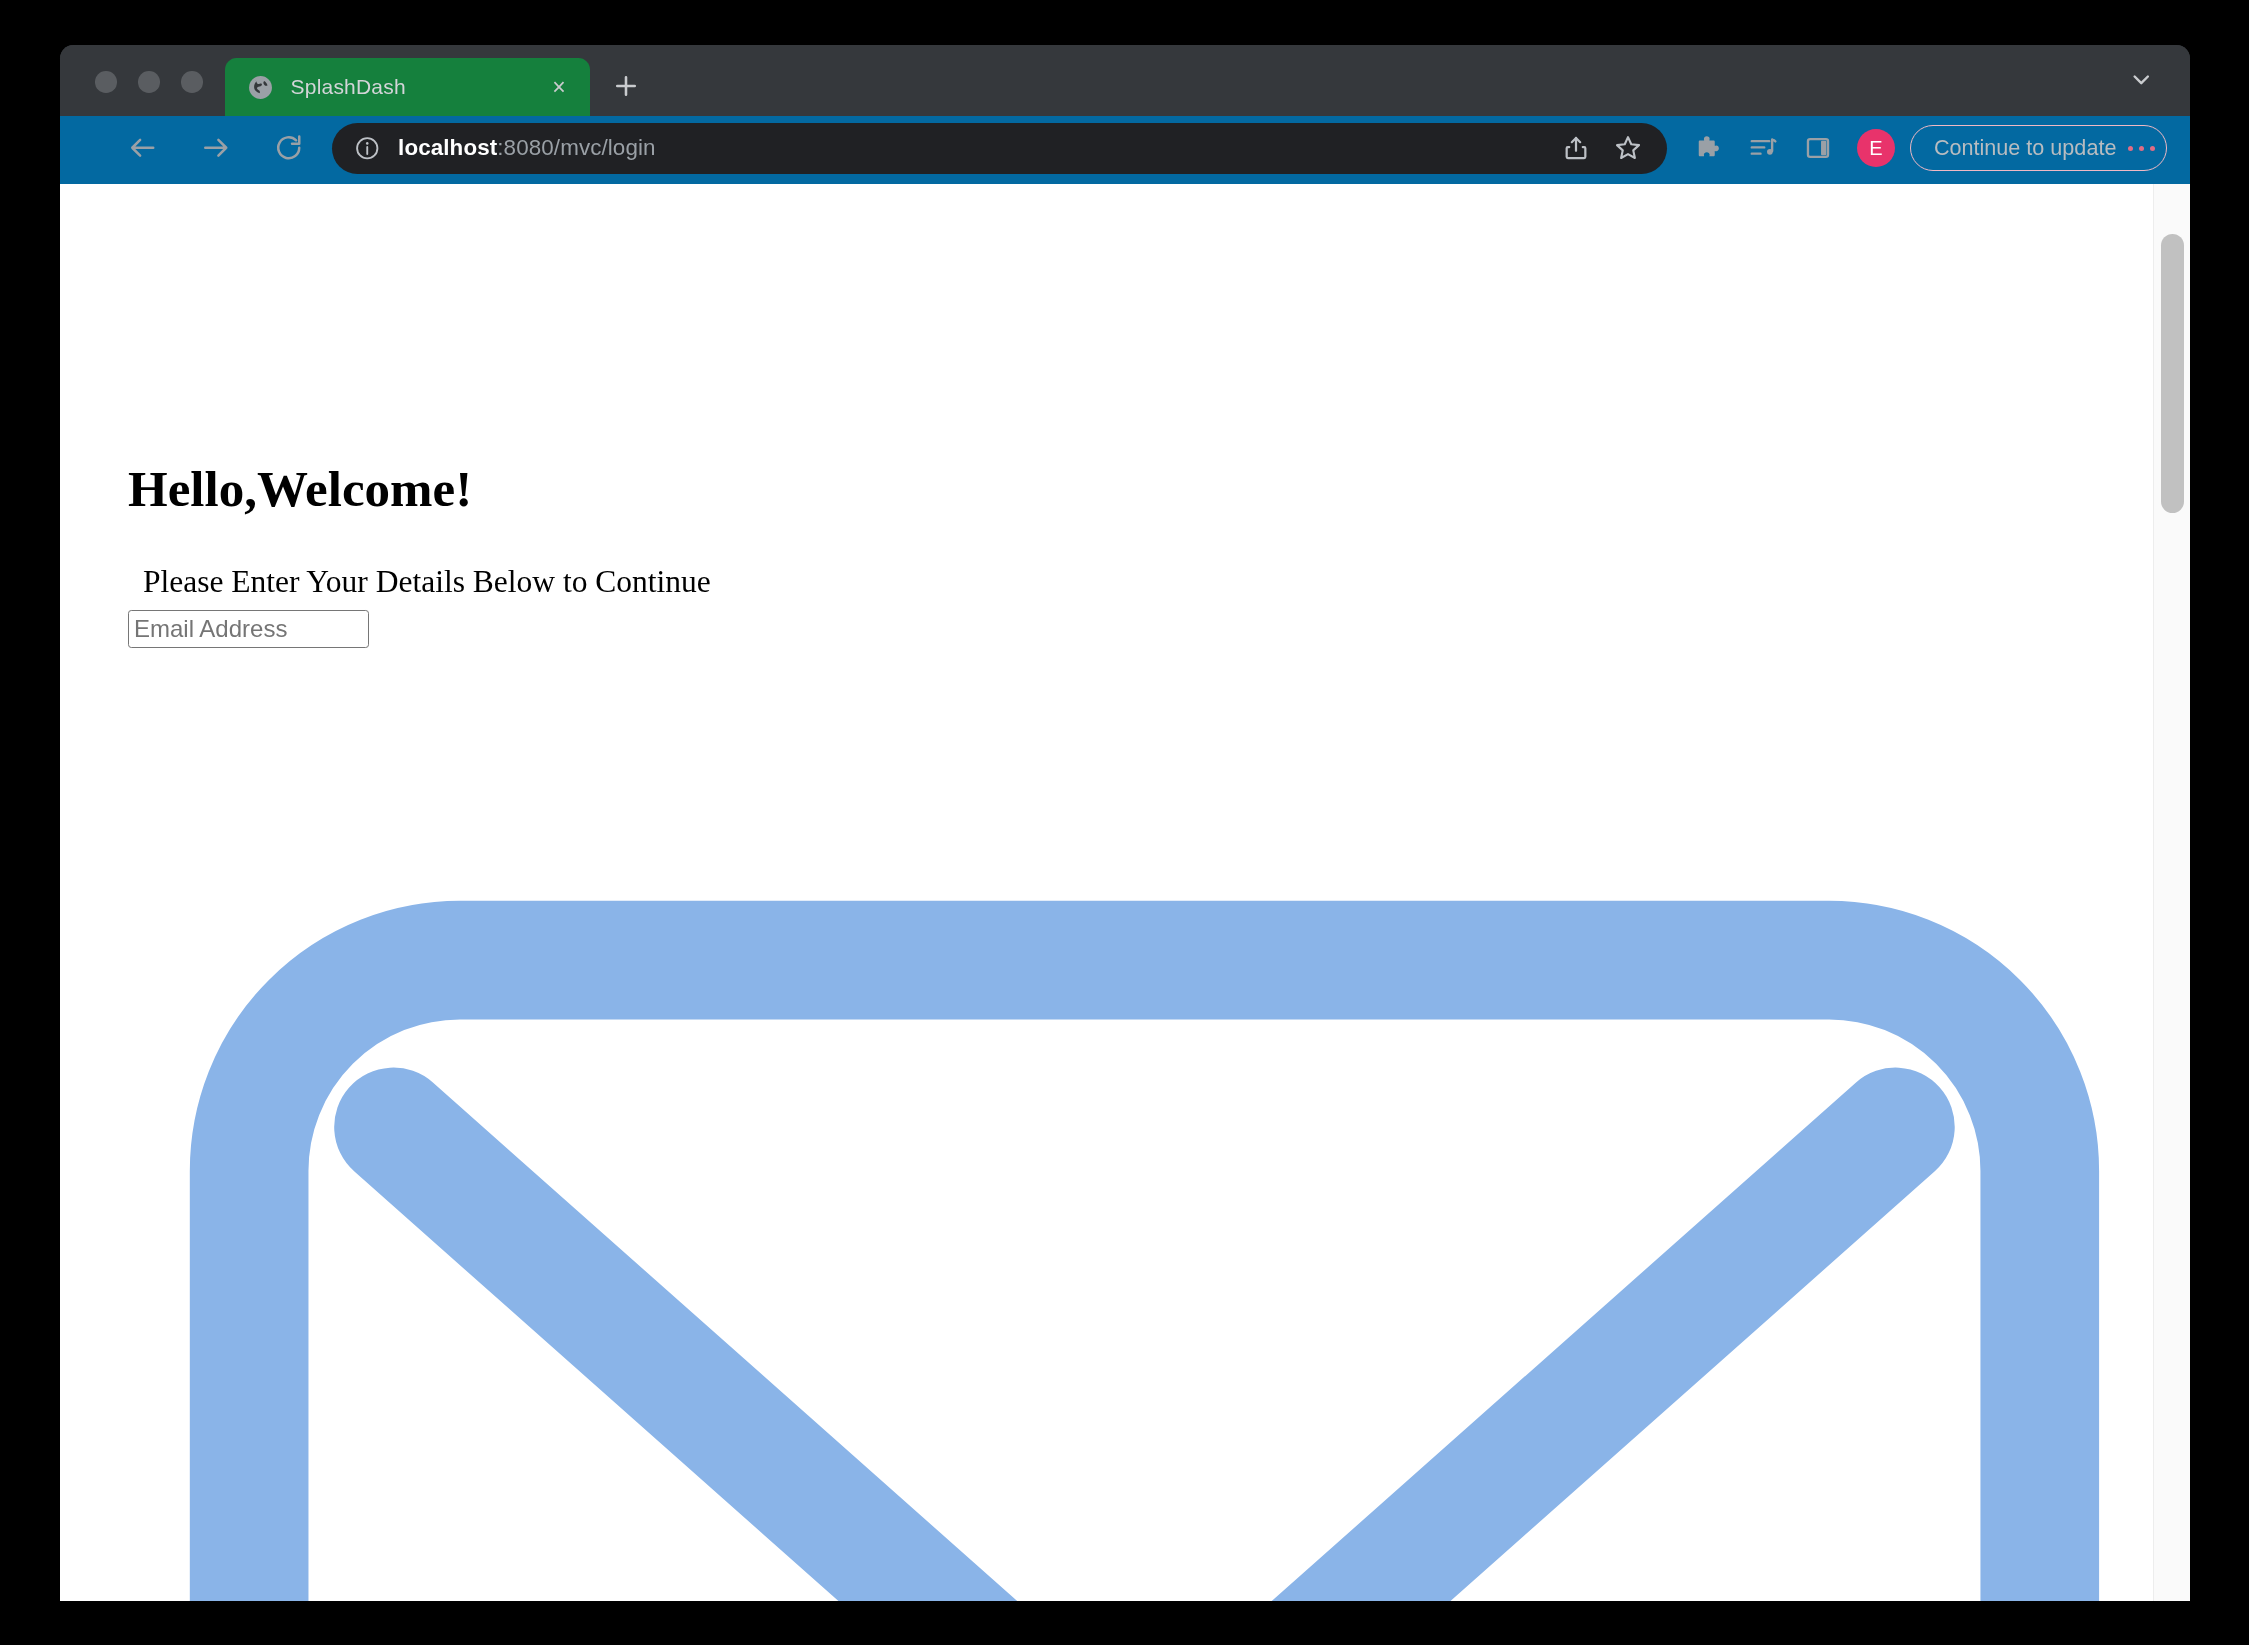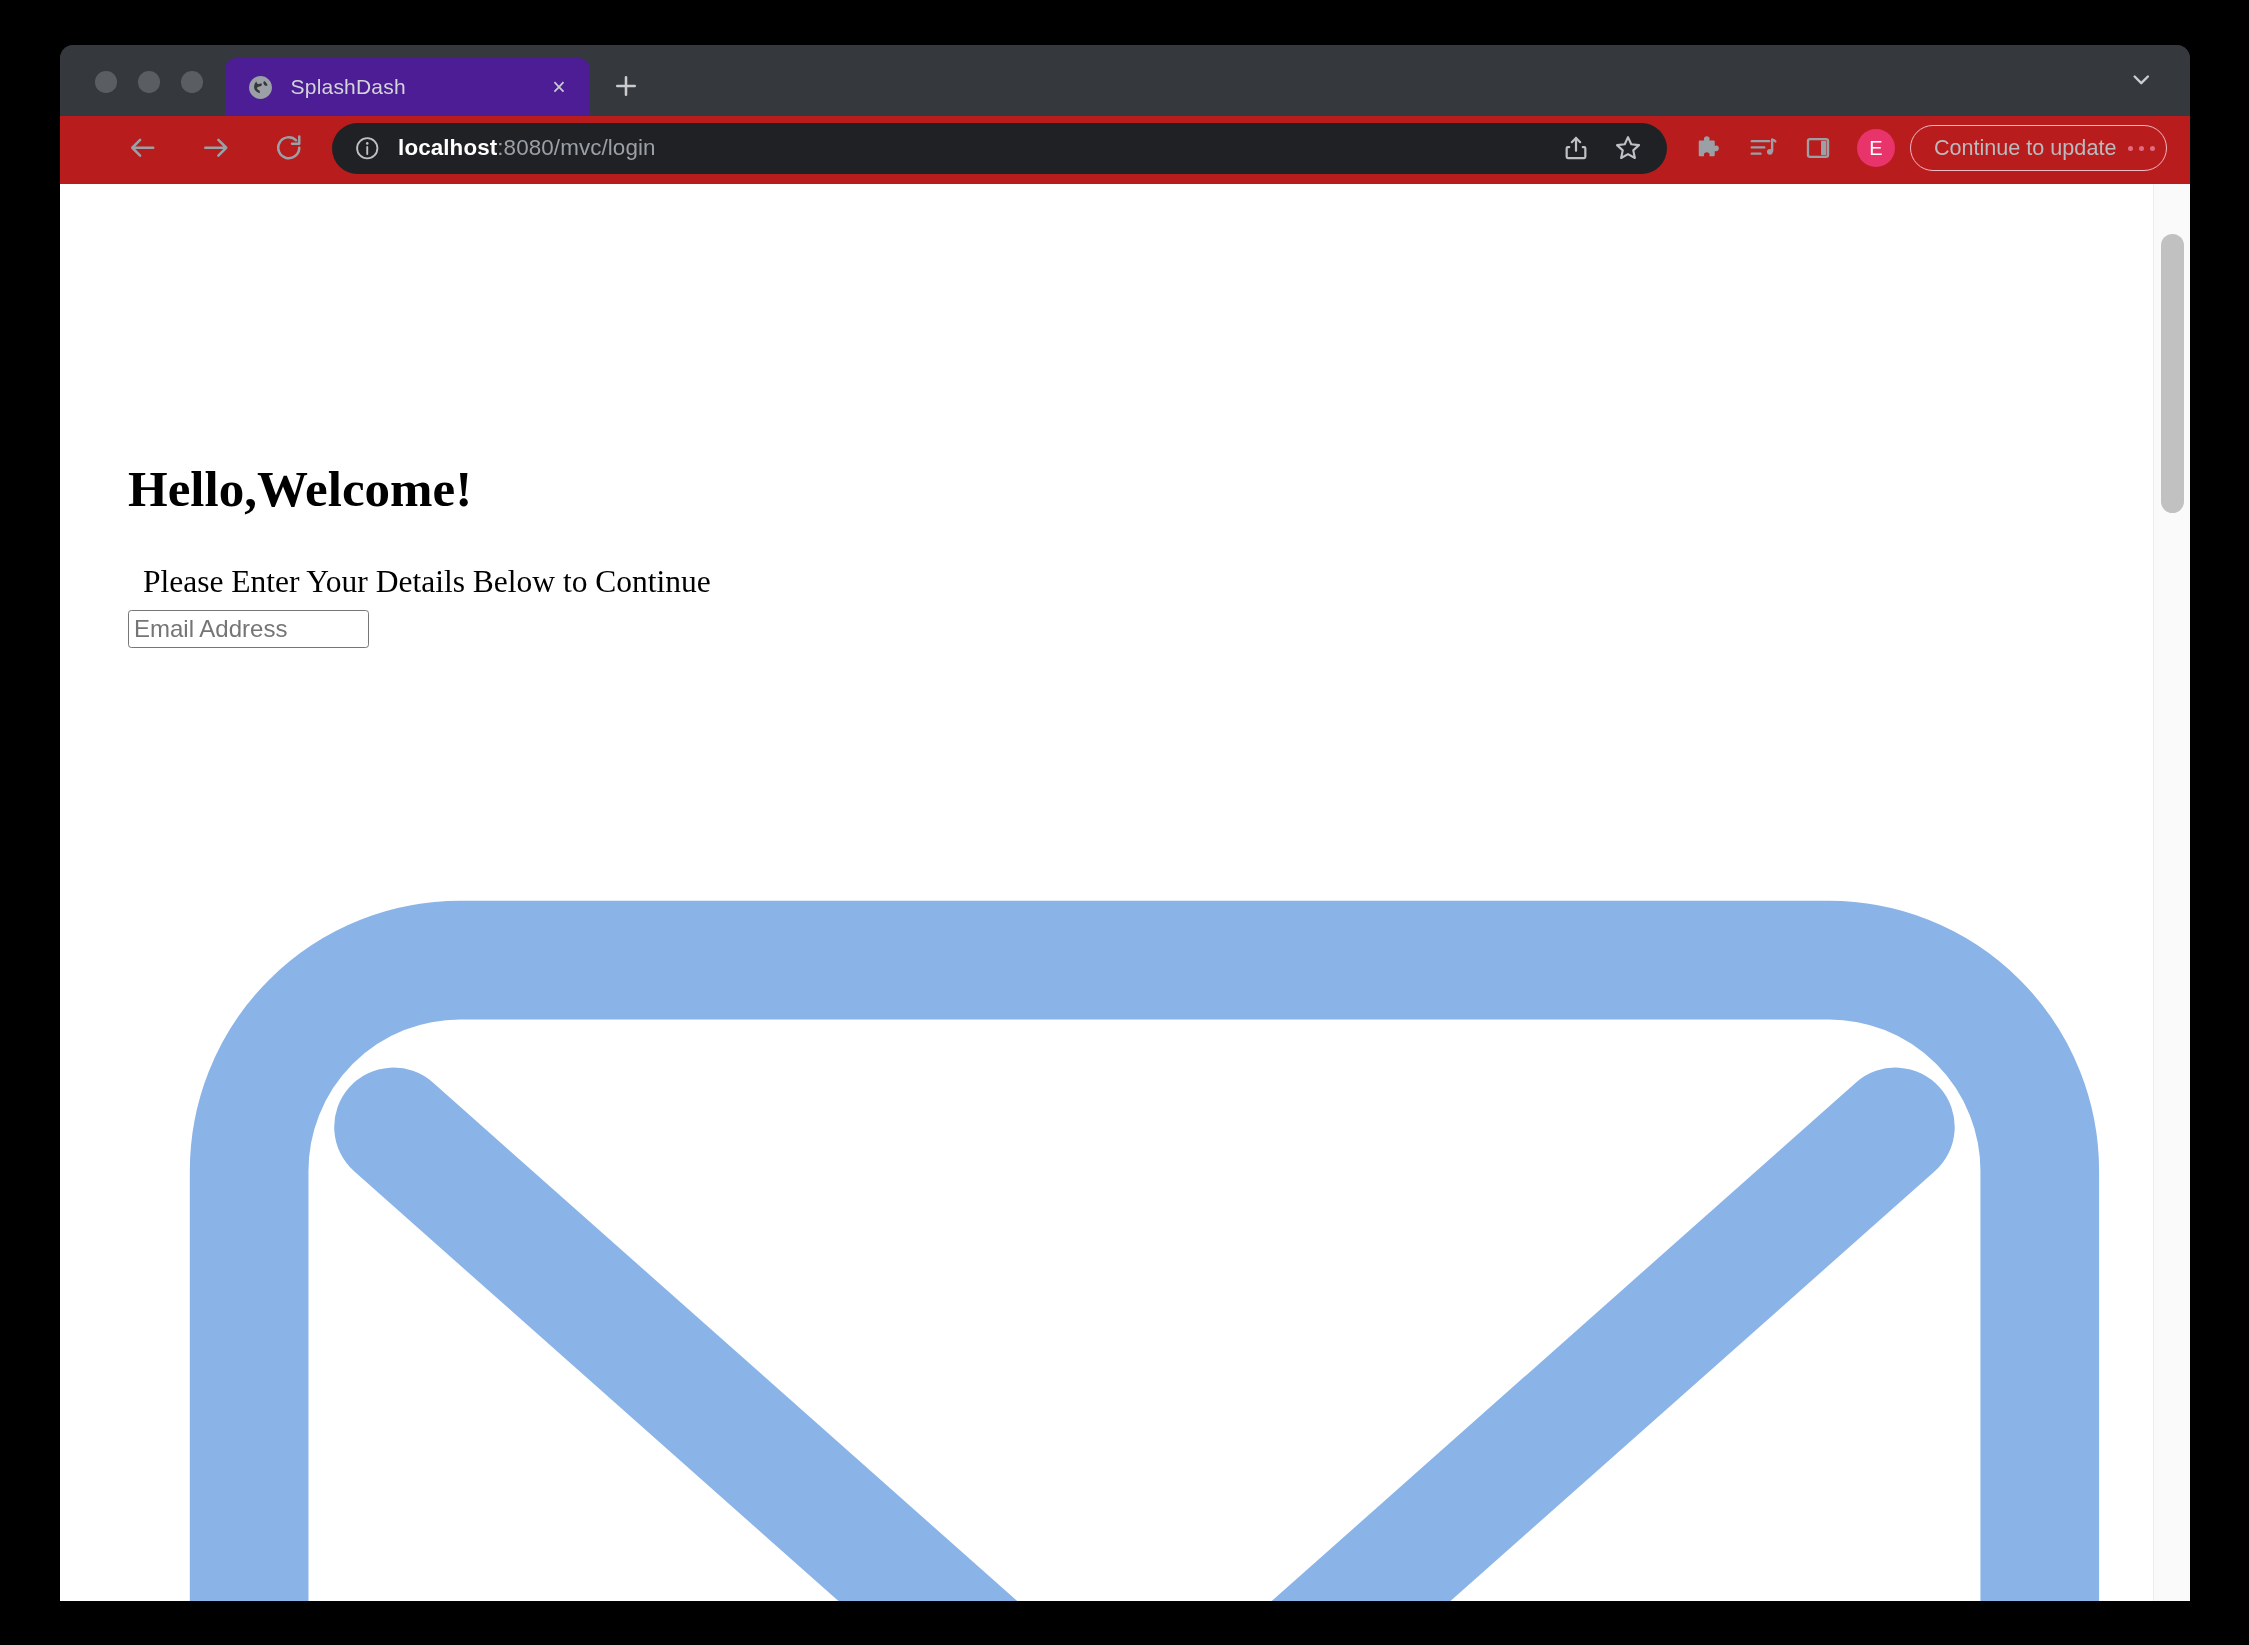--- a/index.html
+++ b/index.html
@@ -46,21 +46,21 @@
     border-radius: 50%;
     background: #5A5D61;
   }
 
   #tab-active {
     position: relative;
     display: flex;
     align-items: center;
     height: 58px;
     width: 365px;
-    background: #4c1d95;
+    background: #15803d;
     border-radius: 11.6px 11.6px 0 0;
     padding: 0 0 0 23px;
     box-sizing: border-box;
     margin-top: 35px;
   }
   #tab-favicon {
     width: 25px;
     height: 25px;
     flex: 0 0 25px;
     margin-right: 18px;
@@ -104,21 +104,21 @@
     height: 38px;
     display: flex;
     align-items: center;
     justify-content: center;
   }
 
   
   #toolbar {
     position: relative;
     height: 68px;
-    background: #b91c1c;
+    background: #0369a1;
     display: flex;
     align-items: center;
     padding: 0 23px 4px 58px;
     box-sizing: border-box;
   }
   .nav-btn {
     width: 50px;
     height: 50px;
     display: flex;
     align-items: center;

